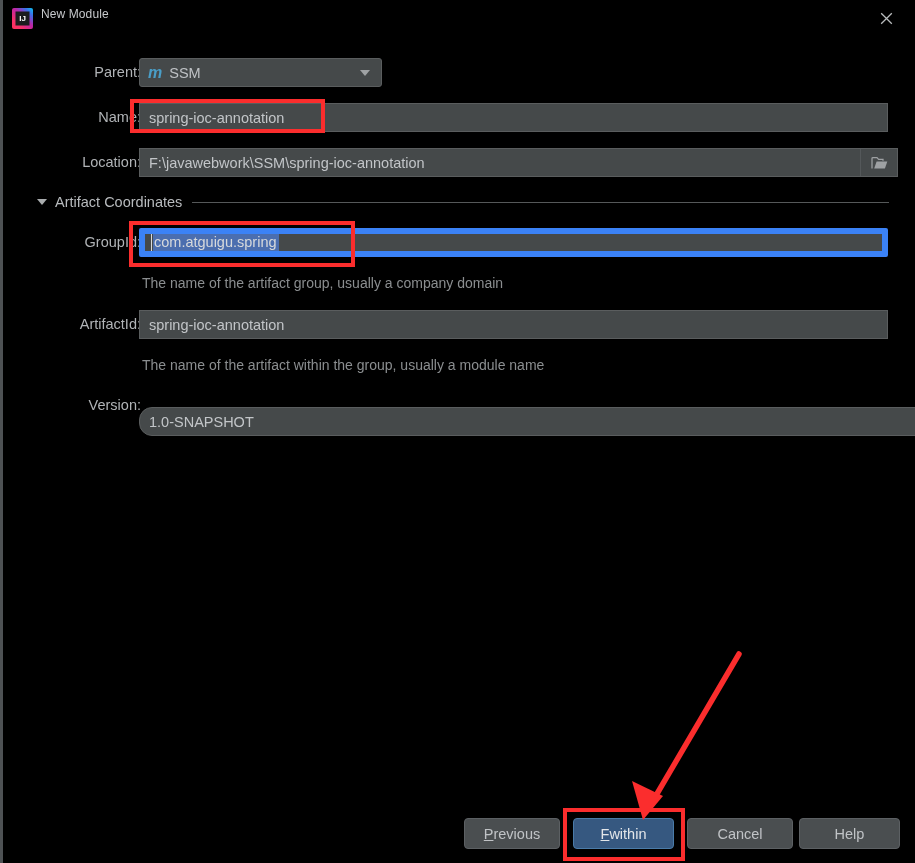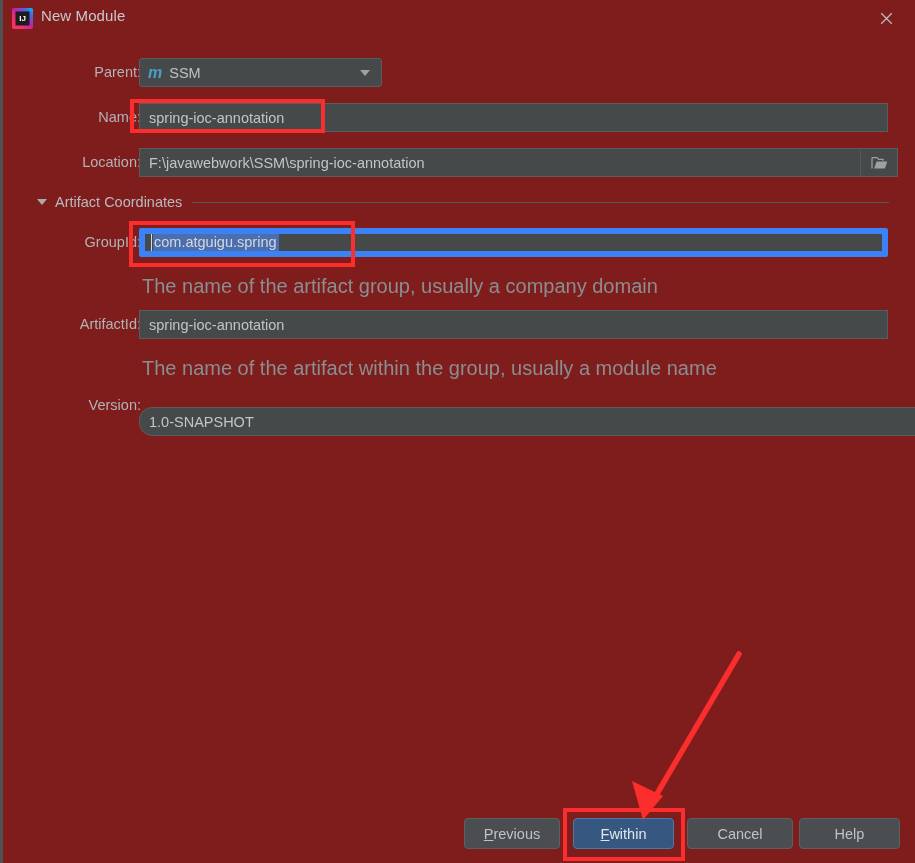--- a/index.html
+++ b/index.html
@@ -11,40 +11,40 @@
     height: 863px;
     background: #3c3f41;
     font-family: "Liberation Sans", sans-serif;
     overflow: hidden;
     position: relative;
     color: #bbbbbb;
   }
   #dialog {
     position: absolute;
     inset: 0;
-    background: #7f1d1d;
+    background: #000000;
     border-left: 3px solid #4e5254;
     box-sizing: border-box;
   }
 
   
   #titlebar {
     position: absolute;
     left: 0; top: 0; right: 0;
     height: 37px;
   }
   #app-logo {
     position: absolute;
     left: 9px; top: 8px;
     width: 21px; height: 21px;
   }
   #dialog-title {
     position: absolute;
     left: 38px; top: 7px;
-    font-size: 15px;
+    font-size: 12px;
     color: #c7c9cc;
     letter-spacing: .1px;
     white-space: nowrap;
   }
   #close-button {
     position: absolute;
     right: 8px; top: 3px;
     width: 42px; height: 30px;
     display: flex; align-items: center; justify-content: center;
     cursor: default;
@@ -68,21 +68,21 @@
     color: #c2c5c8;
     font-size: 14.5px;
     display: flex;
     align-items: center;
     padding-left: 9px;
     white-space: nowrap;
     overflow: hidden;
   }
   .help-text {
     position: absolute;
-    font-size: 20px;
+    font-size: 14px;
     color: #8b8e90;
     white-space: nowrap;
   }
 
   
   #parent-combo {
     left: 136px; top: 58px;
     width: 243px; height: 29px;
     border-radius: 3px;
     padding-left: 8px;

